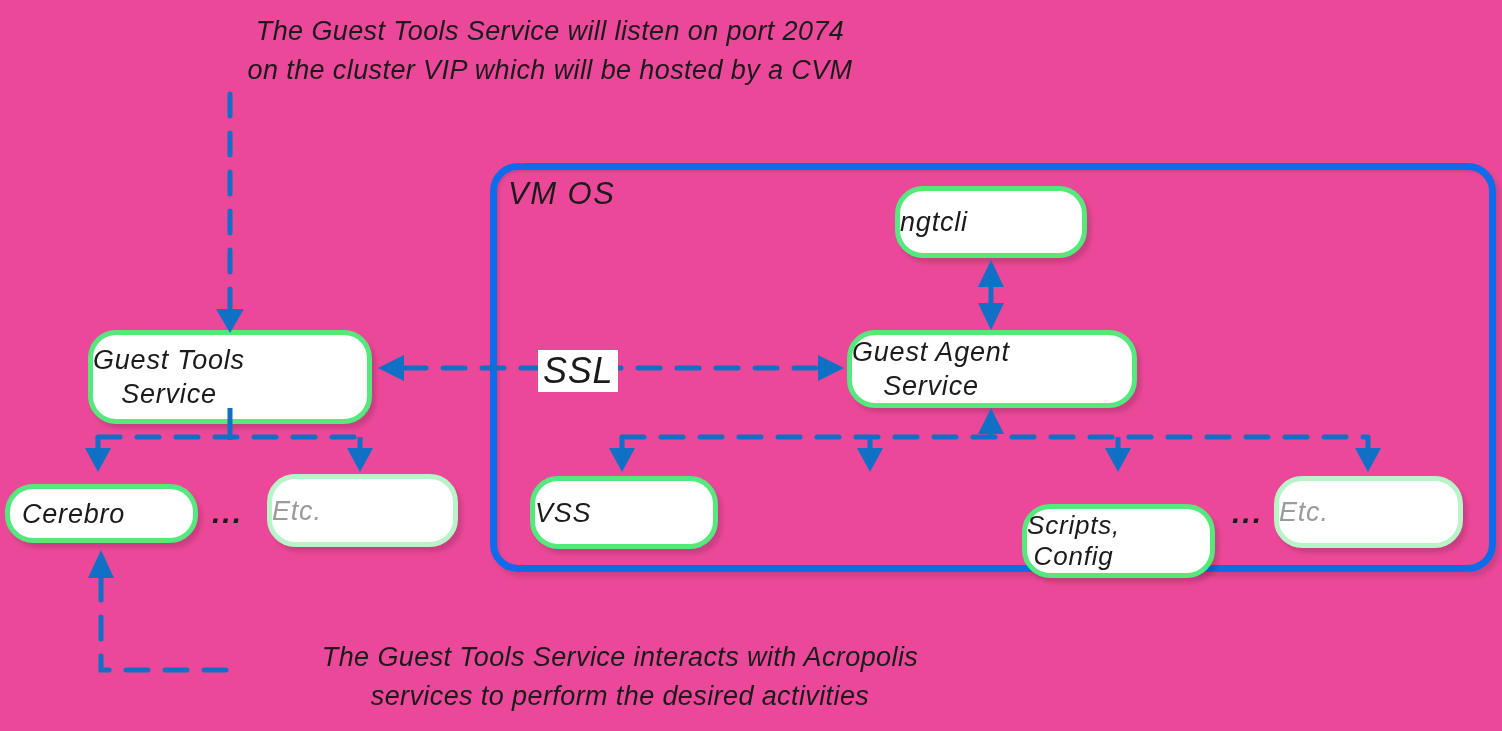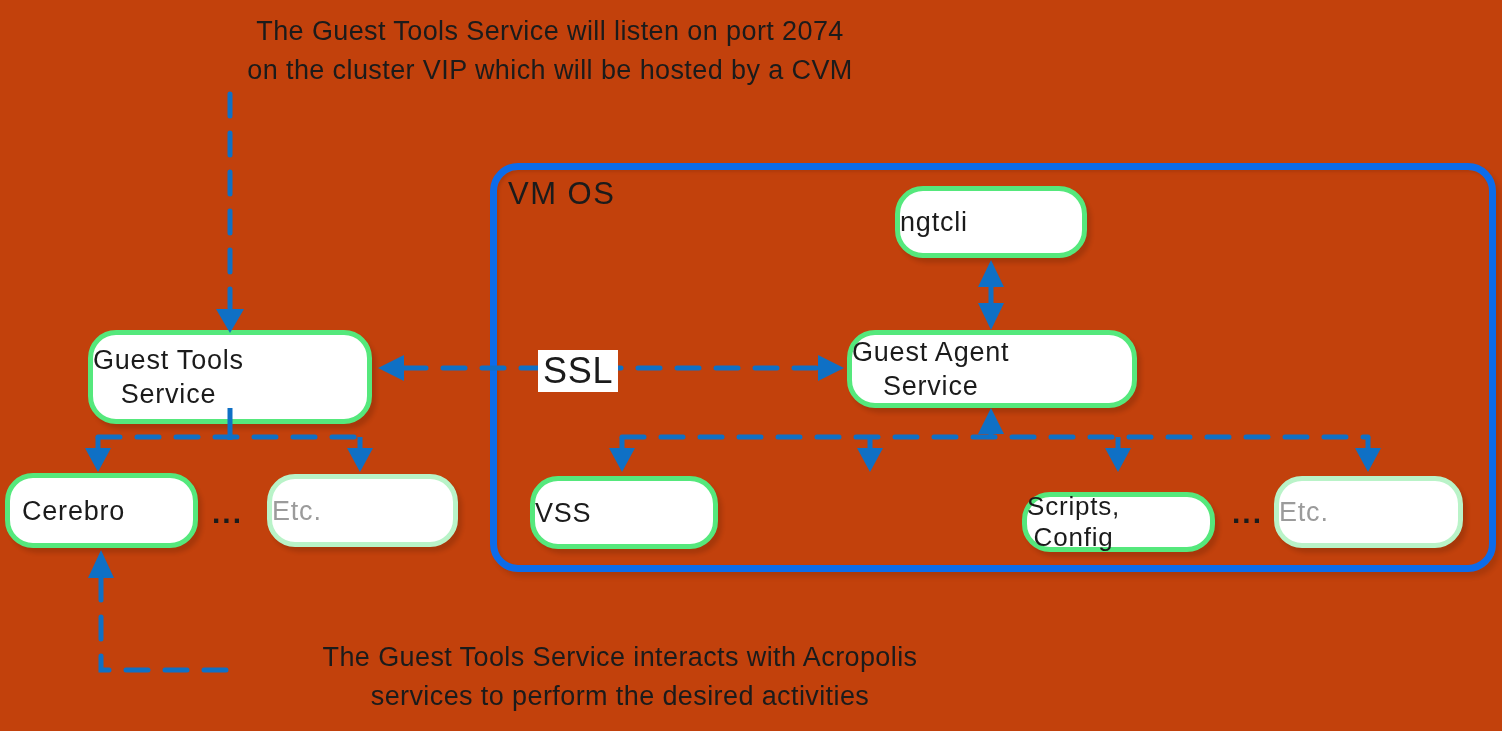--- a/index.html
+++ b/index.html
@@ -6,21 +6,21 @@
     --green:#55e87c;
     --green-faded:#b9f3c8;
     --blue:#0c6cea;
     --conn:#0f70c5;
     --ink:#1b1b1b;
     --muted:#9b9b9b;
   }
   *{margin:0;padding:0;box-sizing:border-box;}
   html,body{background:#ffffff;}
   body{font-family:"Liberation Sans", sans-serif;color:var(--ink);}
-  #canvas{position:relative;width:1502px;height:731px;background:#c2410c;overflow:hidden;}
+  #canvas{position:relative;width:1502px;height:731px;background:#ec4899;overflow:hidden;font-style:italic;}
 
   .annotation{
     position:absolute;text-align:center;font-size:27px;line-height:39px;
     color:var(--ink);white-space:pre-line;letter-spacing:0.4px;
   }
   .node{
     position:absolute;background:#ffffff;border:5px solid var(--green);
     border-radius:28px;display:flex;align-items:center;
     box-shadow:4px 5px 4px rgba(0,0,0,0.14);z-index:2;
   }
@@ -74,36 +74,36 @@
 
   <div class="node" style="left:895px;top:186px;width:192px;height:72px;">
     <span class="lbl">ngtcli</span>
   </div>
 
   <div class="node" style="left:847px;top:330px;width:290px;height:78px;">
     <span class="lbl">Guest Agent
 Service</span>
   </div>
 
-  <div class="node" style="left:5px;top:473px;width:193px;height:75px;padding-left:12px;">
+  <div class="node" style="left:5px;top:484px;width:193px;height:59px;padding-left:12px;">
     <span class="lbl">Cerebro</span>
   </div>
 
   <div class="dots" style="left:212px;top:496px;">...</div>
 
   <div class="node faded" style="left:267px;top:474px;width:191px;height:73px;">
     <span class="lbl">Etc.</span>
   </div>
 
   <div class="node" style="left:530px;top:476px;width:188px;height:73px;">
     <span class="lbl">VSS</span>
   </div>
 
 
-  <div class="node" style="left:1022px;top:492px;width:193px;height:60px;">
+  <div class="node" style="left:1022px;top:504px;width:193px;height:74px;">
     <span class="lbl" style="font-size:26px;line-height:31px;">Scripts,
 Config</span>
   </div>
 
   <div class="dots" style="left:1232px;top:496px;">...</div>
 
   <div class="node faded" style="left:1274px;top:476px;width:189px;height:72px;">
     <span class="lbl">Etc.</span>
   </div>
 

